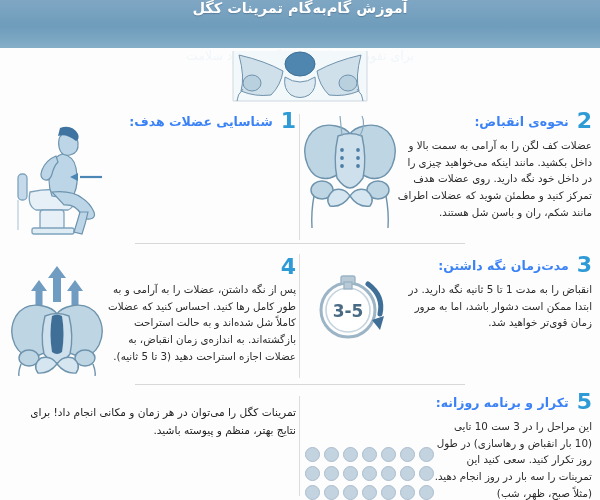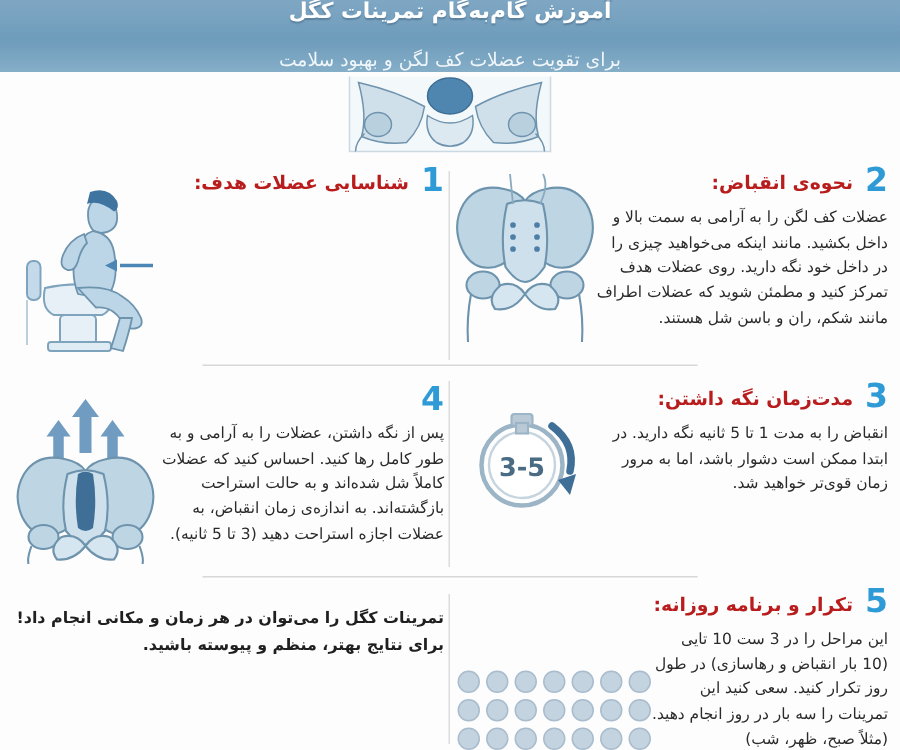--- a/index.html
+++ b/index.html
@@ -14,21 +14,21 @@
 
   
   .header{
     position:absolute;left:0;top:0;width:600px;height:48px;
     background:linear-gradient(180deg,#7fa7c4 0%,#6e9cbb 55%,#85aec8 100%);
     display:flex;flex-direction:column;align-items:center;justify-content:center;
     box-sizing:border-box;
   }
   .header-title{
     font-size:14.5px;font-weight:bold;color:#ffffff;letter-spacing:0px;
-    line-height:1.1;margin:0;padding:0;text-align:left;
+    line-height:1.1;margin:16px;padding:0;text-align:left;
     text-shadow:0 1px 1px rgba(40,70,95,.35);
   }
   .header-sub{
     font-size:12.5px;color:#f0f6fa;line-height:1.2;margin-top:16px;text-align:center;
   }
 
   
   .hero{
     position:absolute;left:0;top:48px;width:600px;height:58px;
     display:flex;align-items:center;justify-content:center;
@@ -69,21 +69,21 @@
 
   .sec-head{
     display:flex;align-items:center;gap:8px;margin-bottom:5px;
     justify-content:flex-start;
   }
   .sec-num{
     font-size:22px;font-weight:bold;color:#2f9bd6;line-height:1;
     font-family:"DejaVu Sans","Liberation Sans",sans-serif;
   }
   .sec-title{
-    font-size:12.5px;font-weight:bold;color:#b91c1c;line-height:1.2;
+    font-size:12.5px;font-weight:bold;color:#3b82f6;line-height:1.2;
   }
   .sec-text{
     font-size:10.3px;line-height:1.62;color:#2a2a2a;text-align:right;
   }
 
   
   #s1{left:8px;top:4px;width:288px;}
   #s2{right:8px;top:4px;width:288px;}
   #s3{right:8px;top:2px;width:288px;}
   #s4{left:8px;top:2px;width:288px;}
@@ -98,21 +98,21 @@
 
   .dots-grid{
     display:grid;grid-template-columns:repeat(7,16px);
     grid-auto-rows:16px;gap:3px;
   }
   .dot{
     width:15px;height:15px;border-radius:50%;
     background:#c3d3e0;border:1px solid #a9bccd;box-sizing:border-box;
   }
   .s6-text{
-    font-size:10.6px;line-height:1.7;color:#1f1f1f;text-align:right;font-weight:700;
+    font-size:10.6px;line-height:1.7;color:#1f1f1f;text-align:right;font-weight:400;
   }
   .no-title-pad{padding-top:2px;}
   .numonly{display:flex;justify-content:flex-start;margin-bottom:3px;}
 </style>
 </head>
 <body>
 
 <div class="page">
 
   <div class="header">

